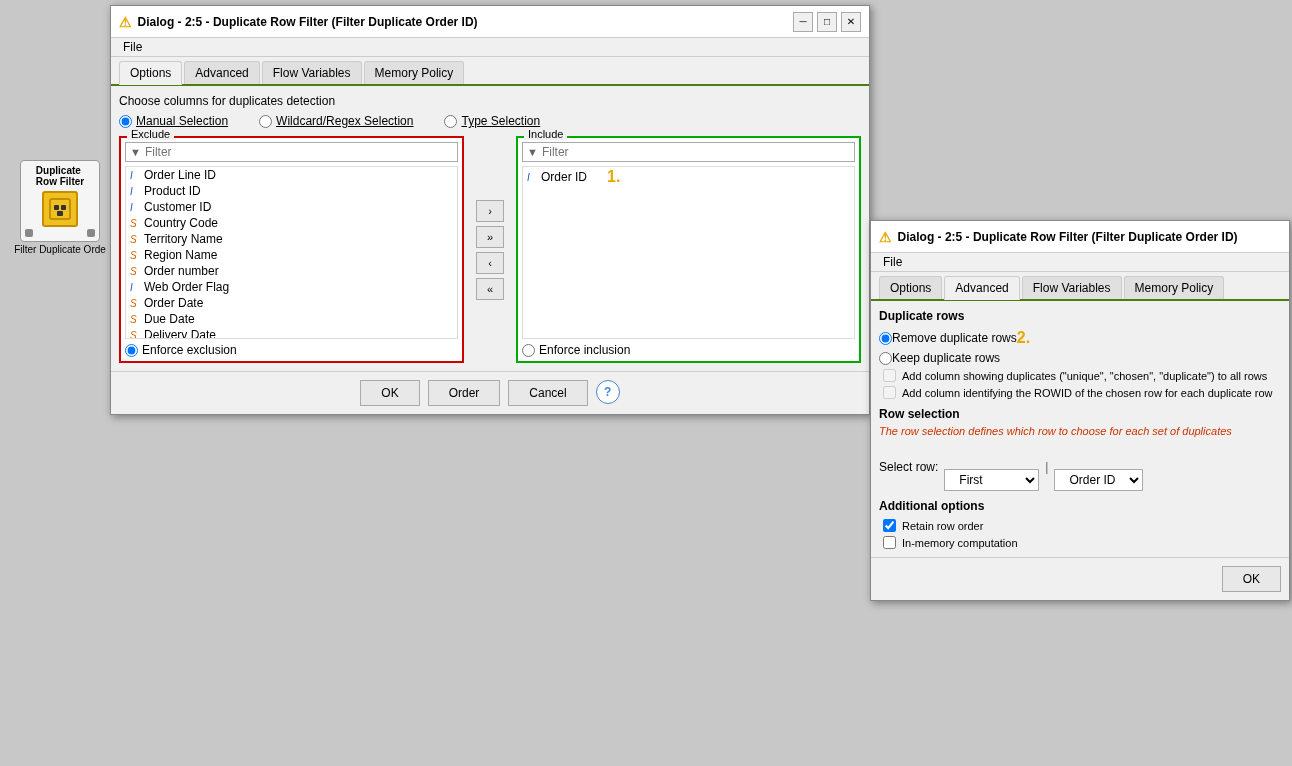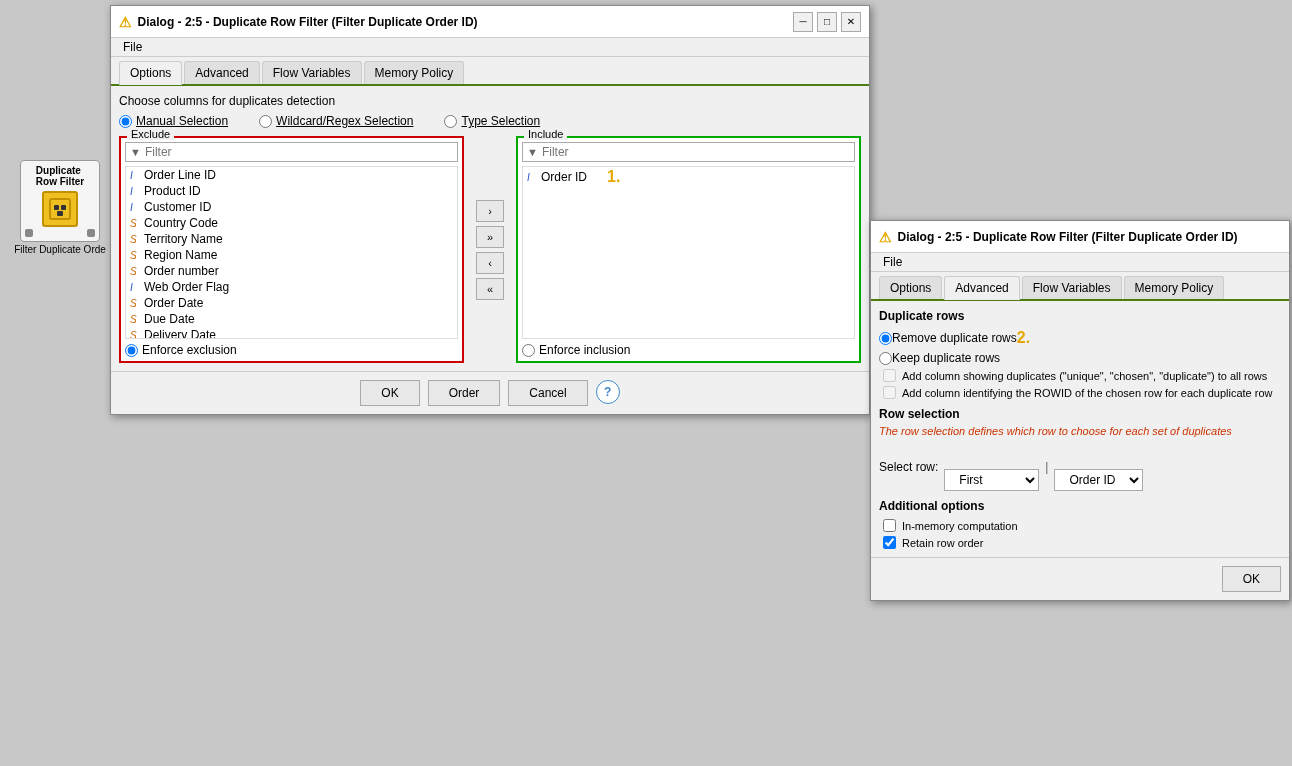--- a/index.html
+++ b/index.html
@@ -686,25 +686,25 @@
       <span style="color:#666;">|</span>
       <select>
         <option>Order ID</option>
       </select>
     </div>
   </div>
 
   <div class="adv-options-section">
     <div class="adv-options-title">Additional options</div>
     <div class="adv-checkbox-row">
+      <input type="checkbox" checked="" style="">
+      <span>Retain row order</span>
+    </div>
+    <div class="adv-checkbox-row">
       <input type="checkbox" style="">
       <span>In-memory computation</span>
     </div>
-    <div class="adv-checkbox-row">
-      <input type="checkbox" checked="" style="">
-      <span>Retain row order</span>
-    </div>
   </div>
 
   <div class="adv-dialog-buttons">
     <button class="btn">OK</button>
   </div>
 </div>
 
 </body></html>

